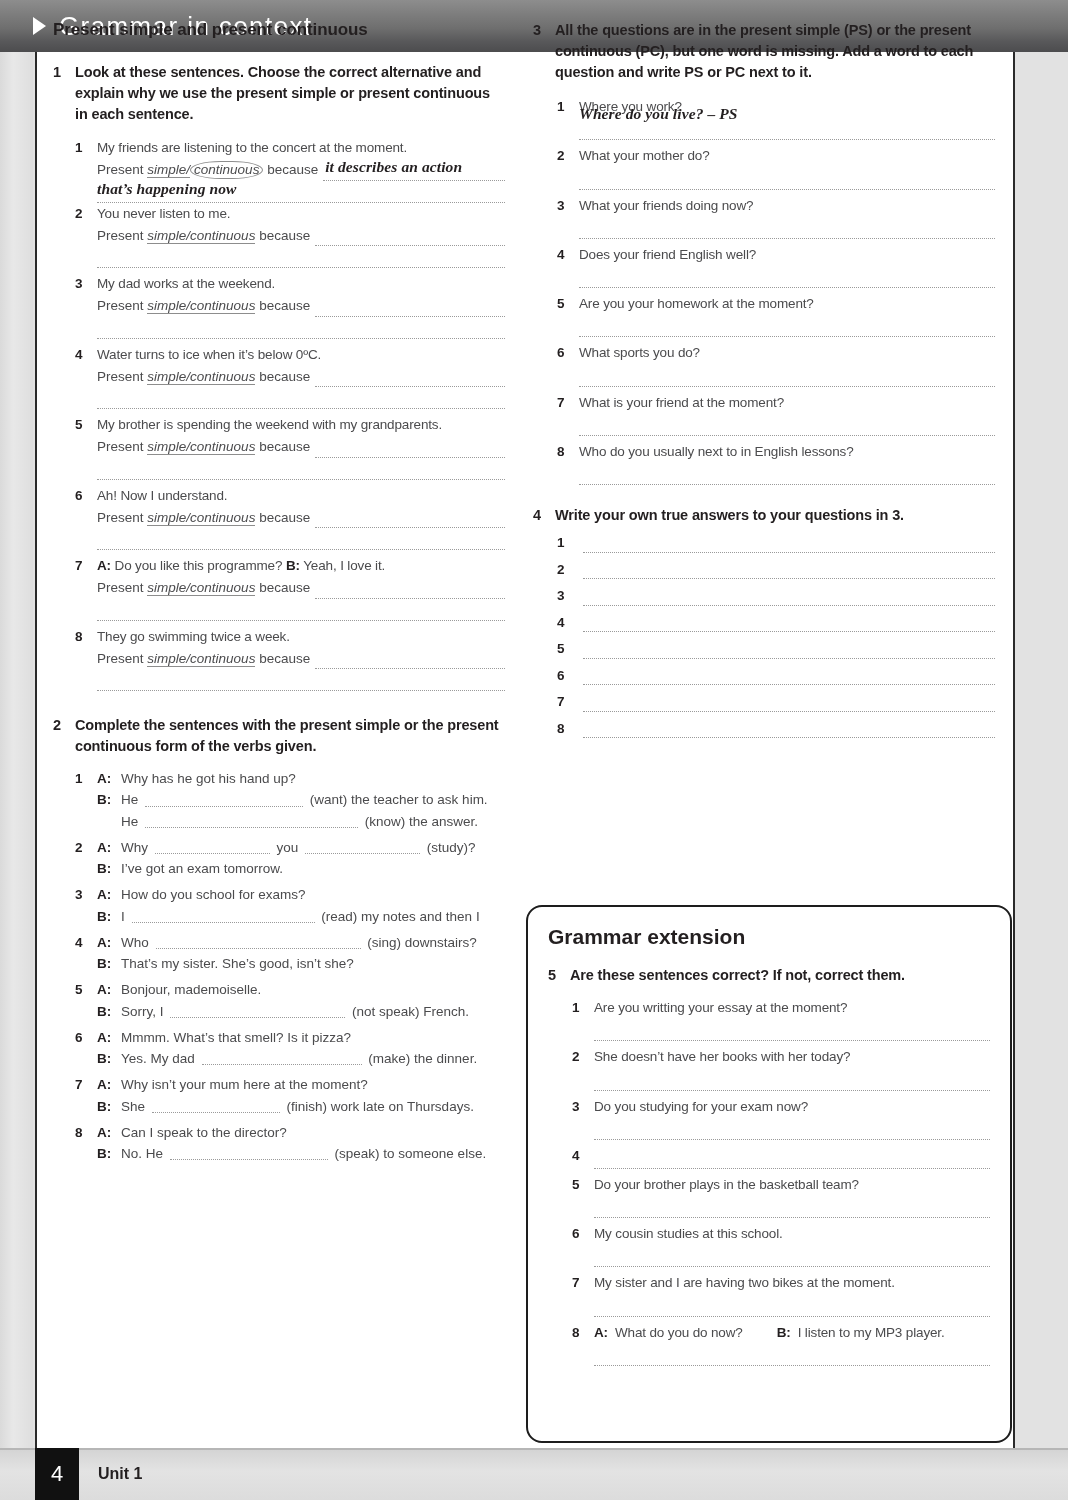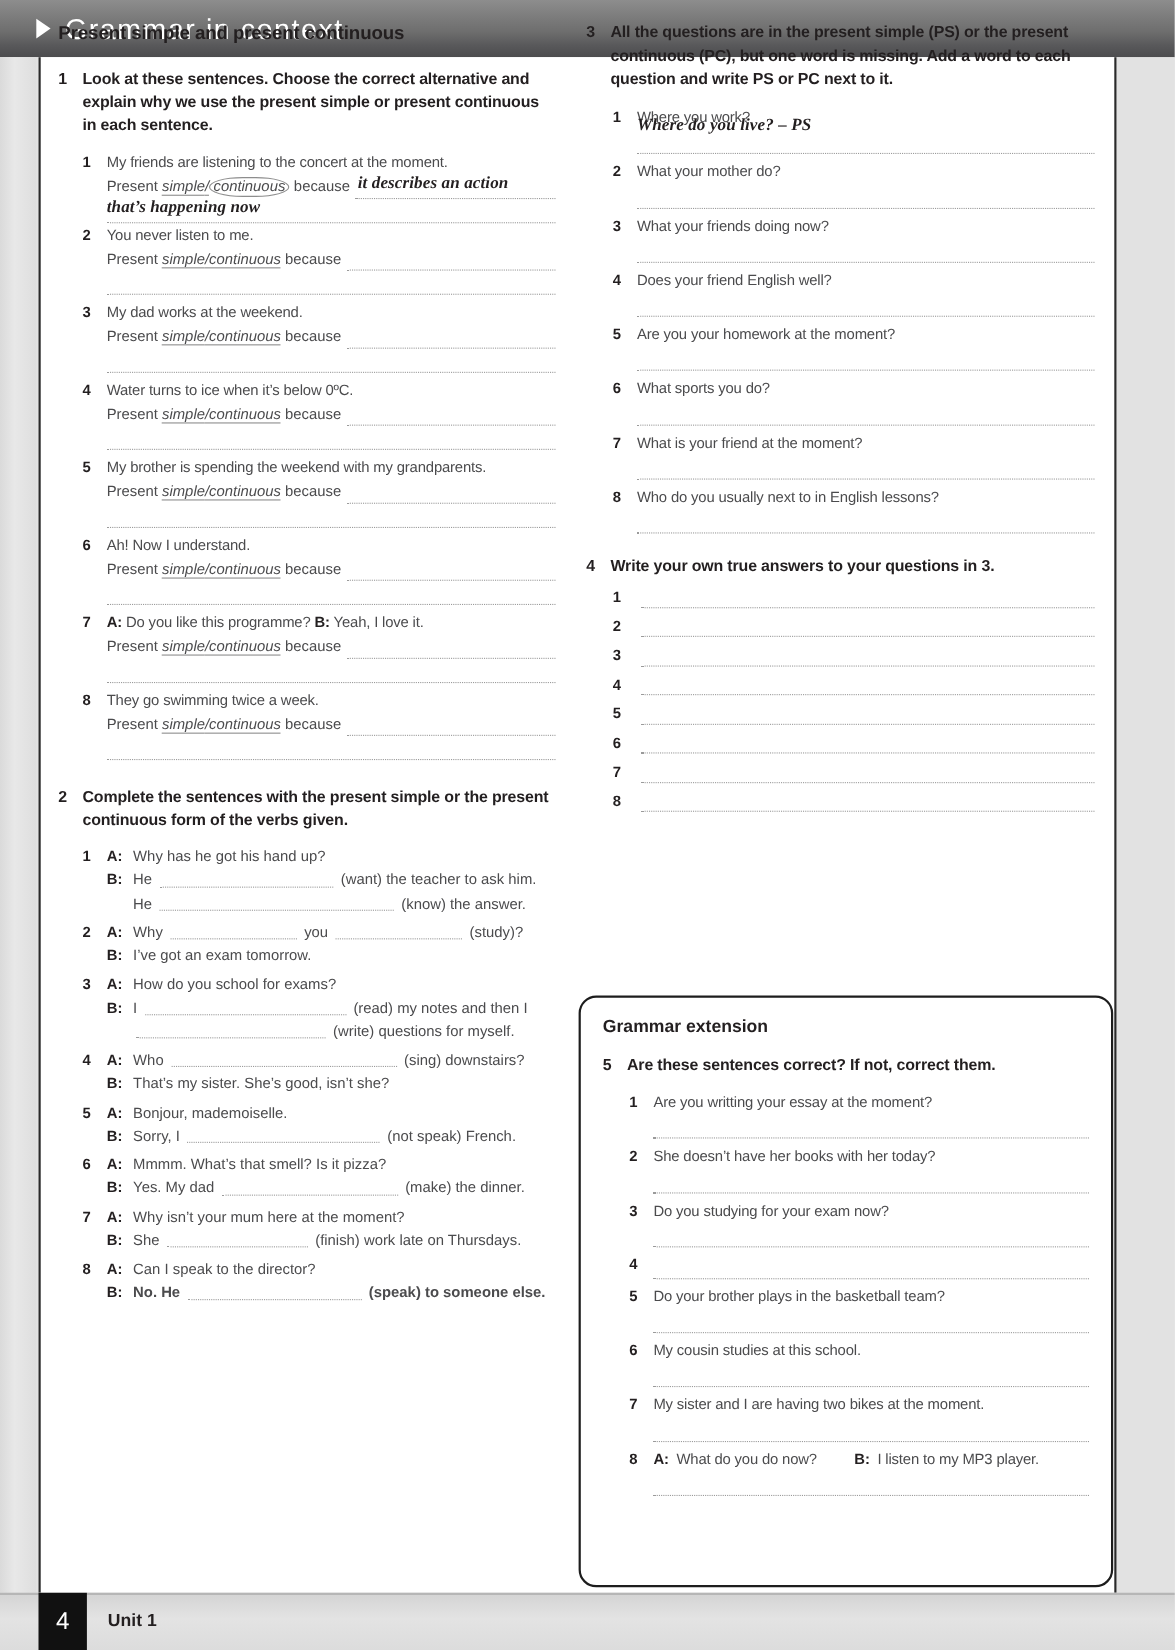--- a/index.html
+++ b/index.html
@@ -119,21 +119,21 @@
 
   
   .gbox{
     position:absolute;
     left:526px; top:905px; width:486px; height:538px;
     border:2px solid #1d1d1d;
     border-radius:16px;
     background:#ffffff;
   }
   .gbox-inner{ padding:18px 20px 0 20px; }
-  h3.gbox-title{ font-size:16px; font-weight:bold; margin:0 0 16px 0; }
+  h3.gbox-title{ font-size:21px; font-weight:bold; margin:0 0 16px 0; }
 </style>
 </head>
 <body>
 
 <div class="banner">
   <div class="banner-arrow"></div>
   <div class="banner-title">Grammar in context</div>
 </div>
 
 <div class="page-bg"></div>
@@ -280,24 +280,20 @@
           <div class="item-num">3</div>
           <div class="item-body">
             <div style="display: flex; align-items: baseline; margin-bottom: 1px;">
               <div class="ab" style="width: 24px; flex: 0 0 24px;">A:</div>
               <div style="flex: 1 1 0%; white-space: nowrap;"><span>How do you school for exams?</span> </div>
             </div>
             <div style="display: flex; align-items: baseline; margin-bottom: 1px;">
               <div class="ab" style="width: 24px; flex: 0 0 24px;">B:</div>
               <div style="flex: 1 1 0%; white-space: nowrap;"><span>I</span> <span class="rule-blank" style="width: 183px;"></span> <span>(read) my notes and then I</span> </div>
             </div>
-            <div style="display: flex; align-items: baseline; margin-bottom: 1px;">
-              <div class="ab" style="width: 24px; flex: 0 0 24px;"></div>
-              <div style="flex: 1 1 0%; white-space: nowrap;"><span class="rule-blank" style="width: 172px;"></span> <span>(write) questions for myself.</span> </div>
-            </div>
           </div>
         </div>
         <div class="item" style="margin-bottom: 5px;">
           <div class="item-num">4</div>
           <div class="item-body">
             <div style="display: flex; align-items: baseline; margin-bottom: 1px;">
               <div class="ab" style="width: 24px; flex: 0 0 24px;">A:</div>
               <div style="flex: 1 1 0%; white-space: nowrap;"><span>Who</span> <span class="rule-blank" style="width: 205px;"></span> <span>(sing) downstairs?</span> </div>
             </div>
             <div style="display: flex; align-items: baseline; margin-bottom: 1px;">
@@ -347,21 +343,21 @@
         </div>
         <div class="item" style="margin-bottom: 5px;">
           <div class="item-num">8</div>
           <div class="item-body">
             <div style="display: flex; align-items: baseline; margin-bottom: 1px;">
               <div class="ab" style="width: 24px; flex: 0 0 24px;">A:</div>
               <div style="flex: 1 1 0%; white-space: nowrap;"><span>Can I speak to the director?</span> </div>
             </div>
             <div style="display: flex; align-items: baseline; margin-bottom: 1px;">
               <div class="ab" style="width: 24px; flex: 0 0 24px;">B:</div>
-              <div style="flex: 1 1 0%; white-space: nowrap; font-weight: bold;"><span>No. He</span> <span class="rule-blank" style="width: 158px;"></span> <span>(speak) to someone else.</span> </div>
+              <div style="flex: 1 1 0%; white-space: nowrap;"><span>No. He</span> <span class="rule-blank" style="width: 158px;"></span> <span>(speak) to someone else.</span> </div>
             </div>
           </div>
         </div>
       </div>
     </div>
   </div>
 
 <div id="col-right" class="col col-right" style="position: absolute; top: 0px;">
     <div style="padding-top: 20px;">
       <div class="ex" style="margin-bottom: 14px;">

